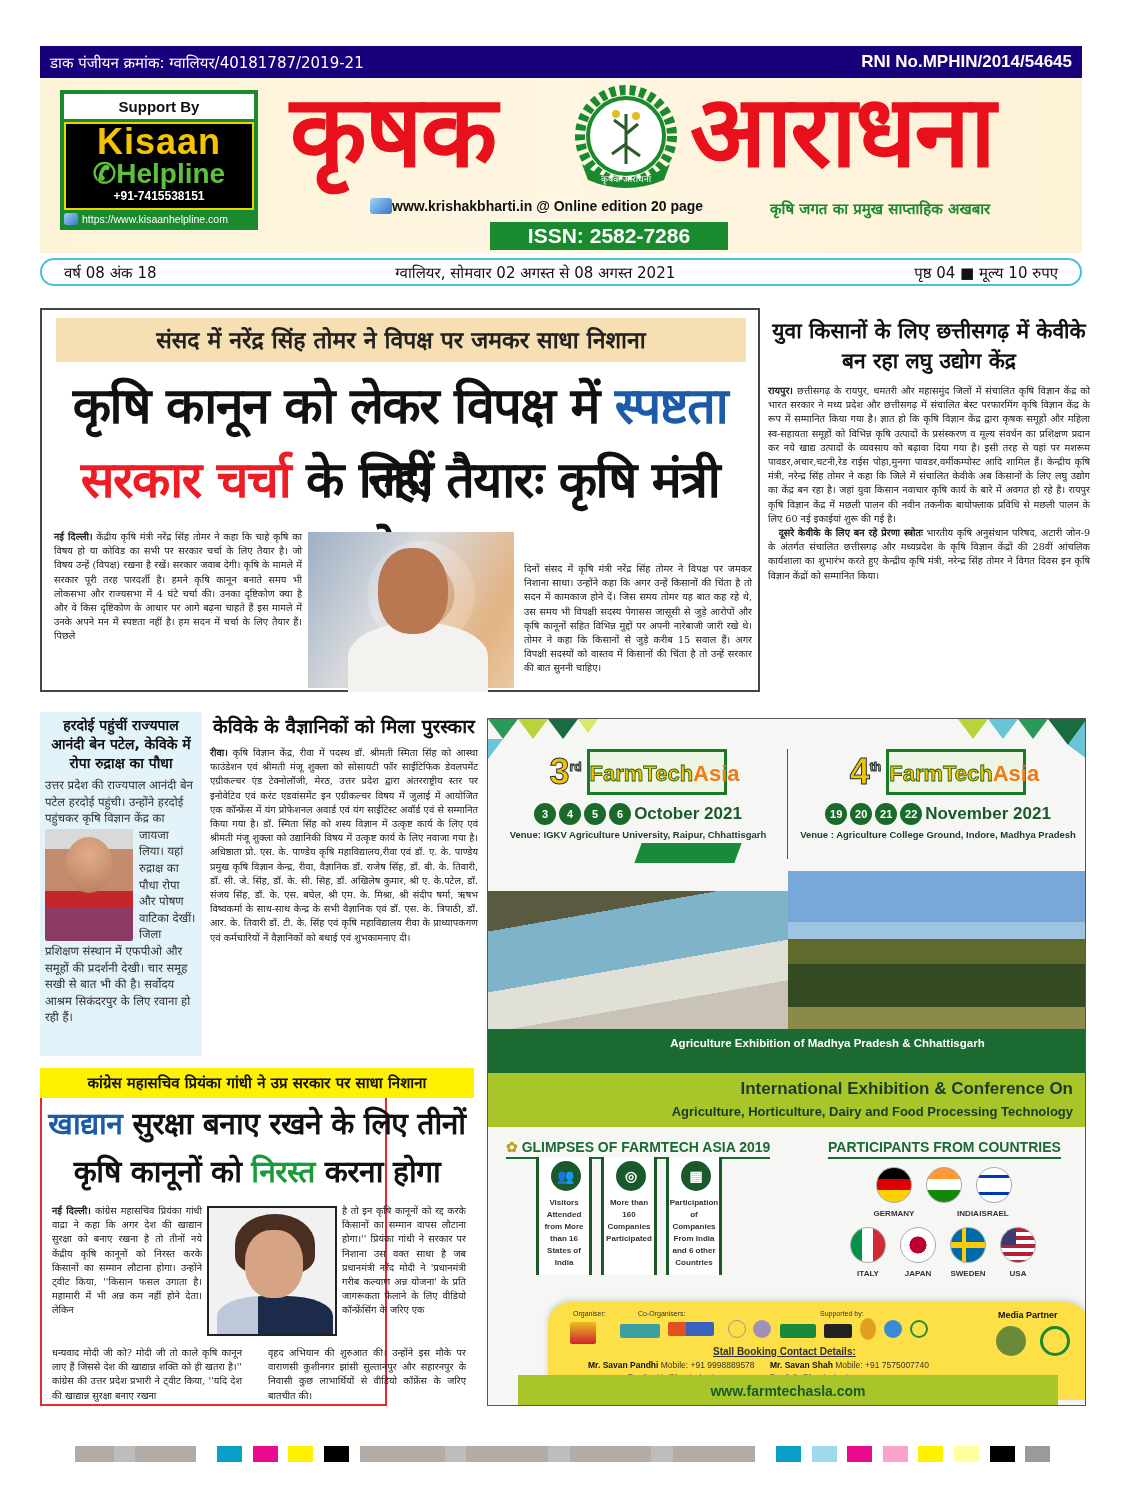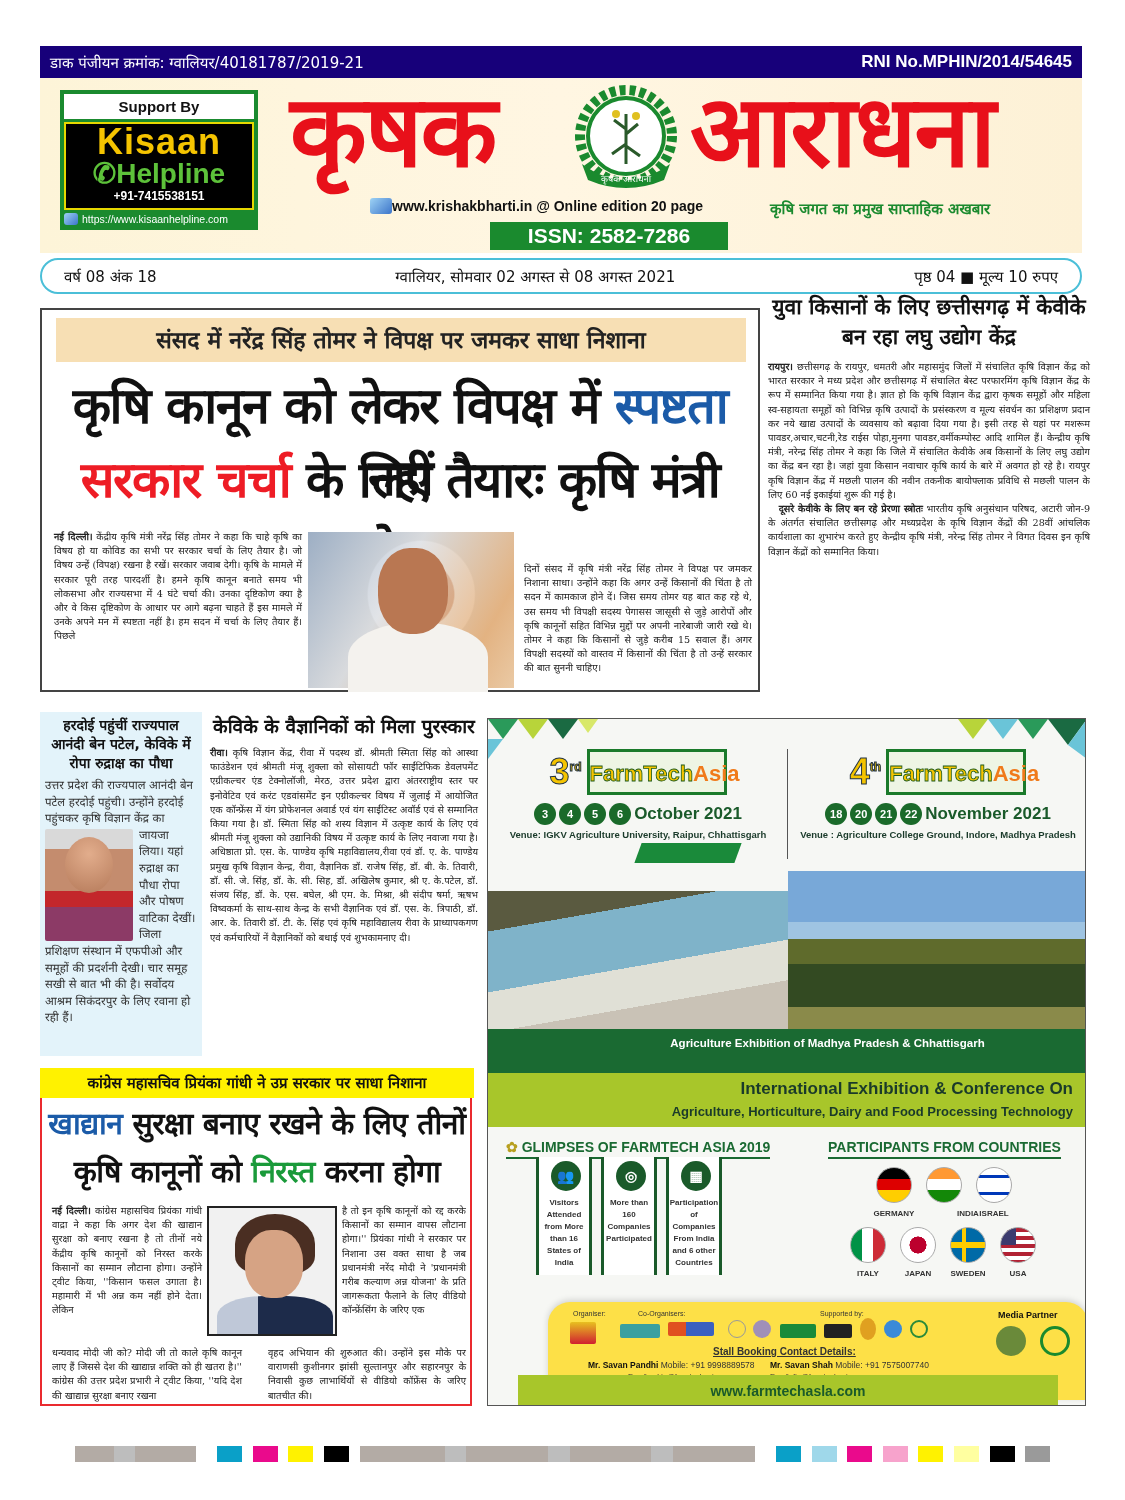--- a/index.html
+++ b/index.html
@@ -23,54 +23,54 @@
 
   .title-left { position: absolute; left: 250px; top: -6px; color: #e8101a; font-family: "DejaVu Sans", sans-serif; font-weight: bold; font-size: 100px; line-height: 120px; letter-spacing: -2px; }
   .title-right { position: absolute; left: 650px; top: -6px; color: #e8101a; font-family: "DejaVu Sans", sans-serif; font-weight: bold; font-size: 100px; line-height: 120px; letter-spacing: -2px; }
   .emblem { position: absolute; left: 530px; top: 6px; width: 112px; height: 112px; }
 
   .web { position: absolute; left: 330px; top: 120px; font-family: "Liberation Sans", sans-serif; font-weight: bold; font-size: 14px; display: flex; align-items: center; gap: 0; }
   .web .globe { width: 22px; height: 16px; }
   .issn { position: absolute; left: 450px; top: 144px; width: 238px; height: 28px; background: #1a8a2e; color: #fff; font-family: "Liberation Sans", sans-serif; font-weight: bold; font-size: 21px; line-height: 28px; text-align: center; }
   .tagline { position: absolute; left: 730px; top: 120px; color: #1a8a2e; font-weight: bold; font-size: 15px; }
 
-  .dateline { position: absolute; left: 40px; top: 258px; width: 1042px; height: 36px; border: 2px solid #4bbfd8; border-radius: 18px; display: flex; align-items: center; justify-content: space-between; padding: 0 22px; font-size: 15px; }
+  .dateline { position: absolute; left: 40px; top: 258px; width: 1042px; height: 28px; border: 2px solid #4bbfd8; border-radius: 18px; display: flex; align-items: center; justify-content: space-between; padding: 0 22px; font-size: 15px; }
 
   .main-box { position: absolute; left: 40px; top: 308px; width: 720px; height: 384px; border: 2px solid #444; }
   .kicker1 { position: absolute; left: 14px; top: 8px; width: 690px; height: 44px; background: #f7dfb4; text-align: center; font-weight: bold; font-size: 23px; line-height: 44px; color: #222; }
   .hl1 { position: absolute; left: 0; top: 60px; width: 716px; text-align: center; font-weight: bold; font-size: 50px; line-height: 72px; letter-spacing: -1.5px; }
   .hl2 { position: absolute; left: 0; top: 134px; width: 716px; text-align: center; font-weight: bold; font-size: 50px; line-height: 72px; letter-spacing: -1.5px; }
   .blue { color: #1b5ba8; }
   .red { color: #ee1c25; }
   .green { color: #1a9a3a; }
 
   .body { font-family: "DejaVu Serif", serif; font-size: 9.6px; line-height: 14.2px; text-align: justify; color: #222; }
   .body b { font-weight: bold; }
   .col1 { position: absolute; left: 12px; top: 220px; width: 248px; }
   .photo-tomar { position: absolute; left: 266px; top: 222px; width: 206px; height: 156px; background: radial-gradient(circle at 55% 40%, #c88a67 0 22%, #f3f0ea 23% 36%, #d9d5cc 37%), linear-gradient(#9fb0c6, #e7e7e7); }
   .photo-tomar .bg { position:absolute; left:0; top:0; width:100%; height:100%; background: linear-gradient(120deg, #7d9ac0 0%, #d8dde6 40%, #e8a05a 80%, #f3c38f 100%); opacity: .65; }
   .photo-tomar .face { position:absolute; left:70px; top:16px; width:70px; height:86px; border-radius: 45%; background: #b97752; }
   .photo-tomar .body2 { position:absolute; left:40px; top:90px; width:140px; height:70px; border-radius: 50% 50% 0 0; background: #f4f2ee; }
   .col2 { position: absolute; left: 482px; top: 220px; width: 228px; margin-top: 32px; }
 
-  .right-story { position: absolute; left: 768px; top: 292px; width: 322px; height: 384px; }
+  .right-story { position: absolute; left: 768px; top: 316px; width: 322px; height: 384px; }
   .rs-hl { text-align: center; font-weight: bold; font-size: 21px; line-height: 30px; }
   .rs-body { margin-top: 8px; }
 
   .hardoi { position: absolute; left: 40px; top: 712px; width: 162px; height: 344px; background: #e3f3fa; padding: 4px 5px; }
   .hardoi .h { text-align: center; font-weight: bold; font-size: 14px; line-height: 19px; }
   .hardoi .t { font-family: "DejaVu Sans", sans-serif; font-size: 11.5px; line-height: 16.6px; color: #333; margin-top: 4px; }
   .anandi { float: left; width: 88px; height: 112px; margin: 2px 6px 2px 0; background: linear-gradient(180deg, #d9d9d9 0 18%, #c48c6e 18% 55%, #c3272b 55% 70%, #8c3a66 70%); border-radius: 2px; position: relative; }
   .anandi:before { content:""; position:absolute; left:20px; top:8px; width:48px; height:56px; border-radius:50%; background: radial-gradient(circle at 50% 30%, #e2ad8c, #b57a5a); }
 
   .kvk { position: absolute; left: 210px; top: 712px; width: 268px; }
   .kvk .h { font-weight: bold; font-size: 19px; line-height: 28px; text-align: center; }
   .kvk .body { margin-top: 6px; }
 
-  .priyanka { position: absolute; left: 40px; top: 1068px; width: 432px; height: 338px; border: 2px solid #ea2a2f; border-top: none; }
+  .priyanka { position: absolute; left: 40px; top: 1068px; width: 347px; height: 338px; border: 2px solid #ea2a2f; border-top: none; }
   .pk-kicker { position: absolute; left: -2px; top: 0; width: 434px; height: 30px; background: #fff200; text-align: center; font-weight: bold; font-size: 15px; line-height: 30px; }
   .pk-hl { position: absolute; left: 0; top: 32px; width: 430px; text-align: center; font-weight: bold; font-size: 30px; line-height: 48px; letter-spacing: -0.5px; }
   .pk-c1 { position: absolute; left: 10px; top: 136px; width: 150px; }
   .pk-photo { position: absolute; left: 165px; top: 138px; width: 130px; height: 130px; border: 2px solid #222; background: #f1f1f1; overflow: hidden; }
   .pk-photo .hair { position:absolute; left:26px; top:6px; width:80px; height:60px; border-radius: 50% 50% 30% 30%; background:#4a2e22; }
   .pk-photo .face { position:absolute; left:36px; top:22px; width:58px; height:68px; border-radius: 45%; background:#d6a384; }
   .pk-photo .cloth { position:absolute; left:8px; top:88px; width:116px; height:50px; border-radius: 40% 40% 0 0; background: linear-gradient(90deg, #bfc8d8 0 35%, #1d2b4a 35%); }
   .pk-c2 { position: absolute; left: 300px; top: 136px; width: 124px; }
   .pk-c1b { position: absolute; left: 10px; top: 278px; width: 190px; }
   .pk-c2b { position: absolute; left: 226px; top: 278px; width: 198px; }
@@ -233,21 +233,21 @@
         <span class="d">6</span>
       <span>October 2021</span>
     </div>
     <div class="venue">Venue: IGKV Agriculture University, Raipur, Chhattisgarh</div>
   </div>
   <div class="divider-v"></div>
   <div class="ed" style="left:305px">
     <span class="ord"><span>4</span><sup>th</sup></span>
     <span class="logo"><span class="f">FarmTech</span><span class="a">Asia</span></span>
     <div class="dates">
-      <span class="d">18</span>
+      <span class="d">19</span>
         <span class="d">20</span>
         <span class="d">21</span>
         <span class="d">22</span>
       <span>November 2021</span>
     </div>
     <div class="venue">Venue : Agriculture College Ground, Indore, Madhya Pradesh</div>
   </div>
 
   <div class="book-tab"></div>
   <div class="book">BOOK YOUR STALL</div>

